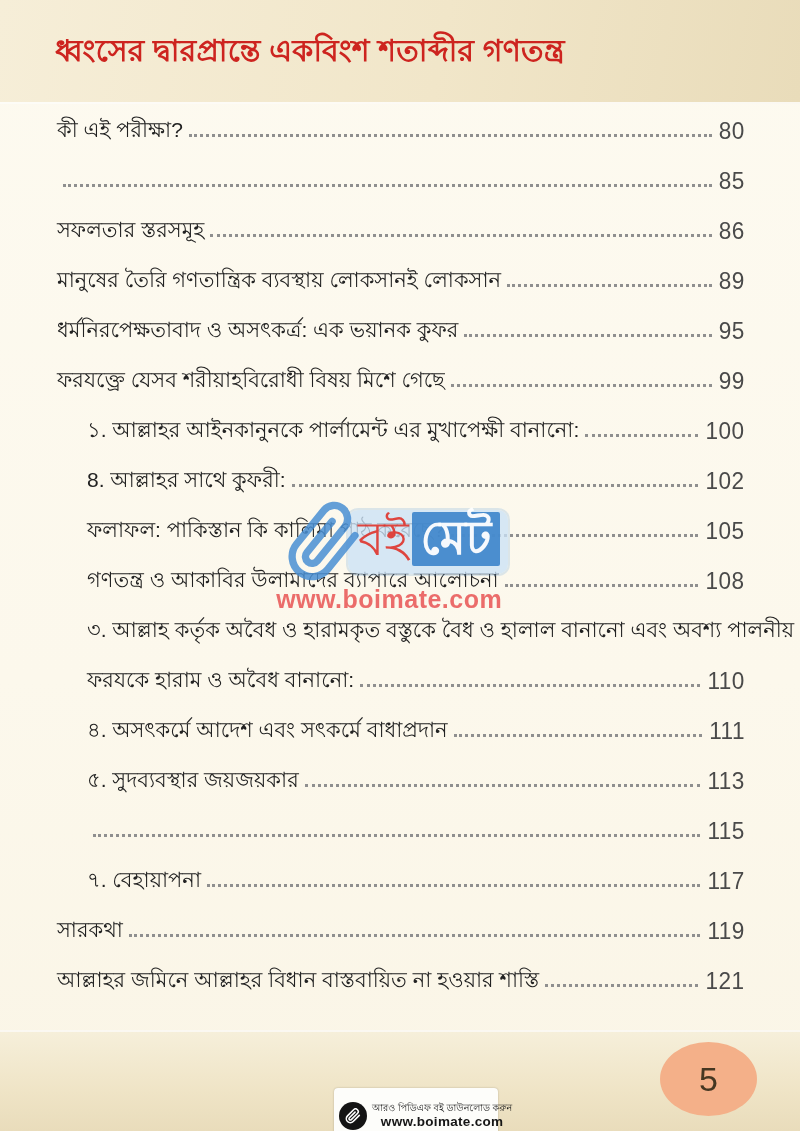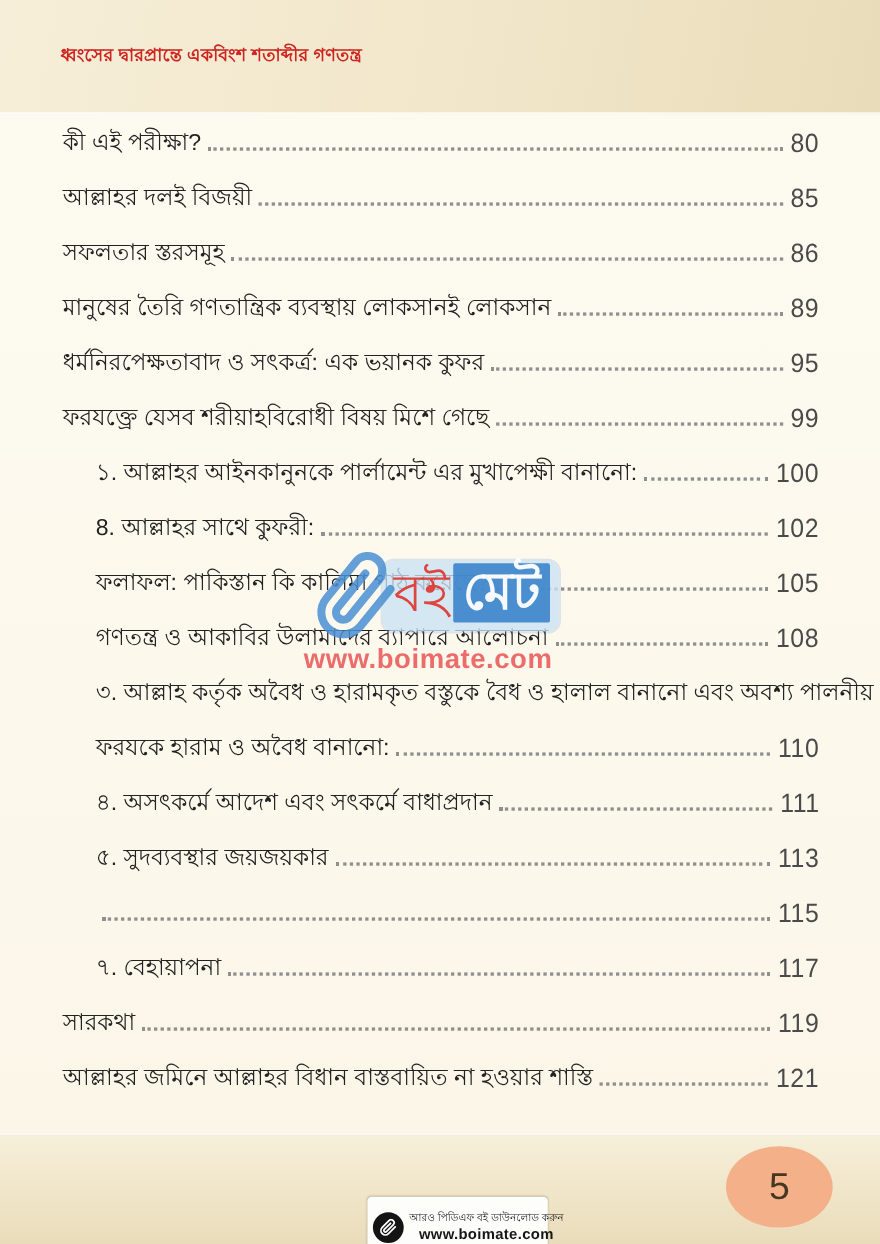--- a/index.html
+++ b/index.html
@@ -3,21 +3,21 @@
 <meta charset="utf-8">
 <style>
   html,body{margin:0;padding:0;}
   body{font-family:"Liberation Sans","DejaVu Sans",sans-serif;}
   .page{position:relative;width:800px;height:1131px;overflow:hidden;
         background:linear-gradient(to bottom,#fdfaf0 0%,#fcf8ec 60%,#faf5e6 100%);}
   
   .band-top{position:absolute;left:0;top:0;width:800px;height:104px;
         background:linear-gradient(100deg,#f6eed8 0%,#f1e6c9 55%,#e9dcba 100%);
         border-bottom:2px solid rgba(255,255,255,.8);box-sizing:border-box;}
-  .page-title{position:absolute;left:55px;top:33px;font-size:16px;font-weight:bold;
+  .page-title{position:absolute;left:55px;top:33px;font-size:30px;font-weight:bold;
         color:#cd241f;letter-spacing:.2px;line-height:36px;}
   
   .band-bottom{position:absolute;left:0;top:1030px;width:800px;height:101px;
         background:linear-gradient(to bottom,#f6efda 0%,#efe4c6 60%,#ead e??,#e9dcbb 100%);
         background:linear-gradient(to bottom,#f6efda 0%,#efe4c6 60%,#e9dcbb 100%);
         border-top:2px solid rgba(255,255,255,.8);box-sizing:border-box;}
   
   .toc{position:absolute;left:0;top:104px;width:800px;padding:0 55px 0 57px;
         box-sizing:border-box;margin-top:-6px;}
   .toc-row{display:flex;align-items:flex-end;height:50px;box-sizing:border-box;
@@ -65,36 +65,35 @@
     <div class="page-title">ধ্বংসের দ্বারপ্রান্তে একবিংশ শতাব্দীর গণতন্ত্র</div>
   </div>
 
   <div class="toc">
       <div class="toc-row">
         <span class="toc-label">কী এই পরীক্ষা?</span>
         <span class="leader"></span>
         <span class="toc-page">80</span>
       </div>
       <div class="toc-row">
-        <span class="toc-label">আল্লাহর দলই বিজয়ী</span>
         <span class="leader"></span>
         <span class="toc-page">85</span>
       </div>
       <div class="toc-row">
         <span class="toc-label">সফলতার স্তরসমূহ</span>
         <span class="leader"></span>
         <span class="toc-page">86</span>
       </div>
       <div class="toc-row">
         <span class="toc-label">মানুষের তৈরি গণতান্ত্রিক ব্যবস্থায় লোকসানই লোকসান</span>
         <span class="leader"></span>
         <span class="toc-page">89</span>
       </div>
       <div class="toc-row">
-        <span class="toc-label">ধর্মনিরপেক্ষতাবাদ ও সৎকর্ত্র: এক ভয়ানক কুফর</span>
+        <span class="toc-label">ধর্মনিরপেক্ষতাবাদ ও অসৎকর্ত্র: এক ভয়ানক কুফর</span>
         <span class="leader"></span>
         <span class="toc-page">95</span>
       </div>
       <div class="toc-row">
         <span class="toc-label">ফরযক্ত্রে যেসব শরীয়াহবিরোধী বিষয় মিশে গেছে</span>
         <span class="leader"></span>
         <span class="toc-page">99</span>
       </div>
       <div class="toc-row indent">
         <span class="toc-label">১. আল্লাহর আইনকানুনকে পার্লামেন্ট এর মুখাপেক্ষী বানানো:</span>

